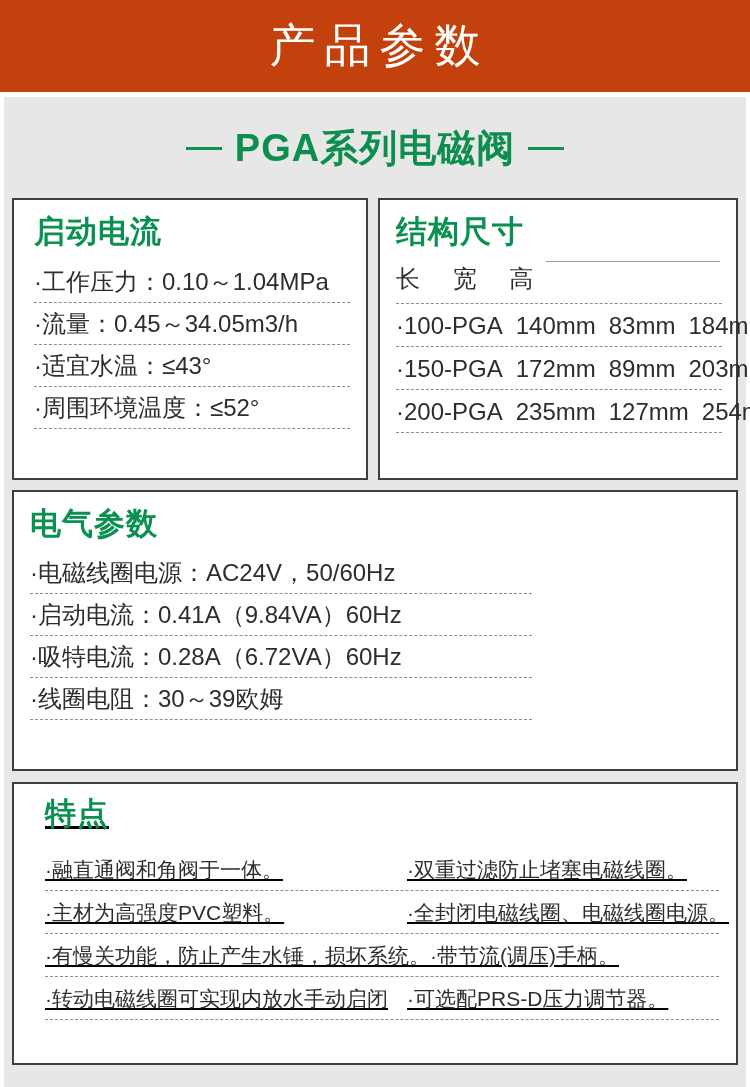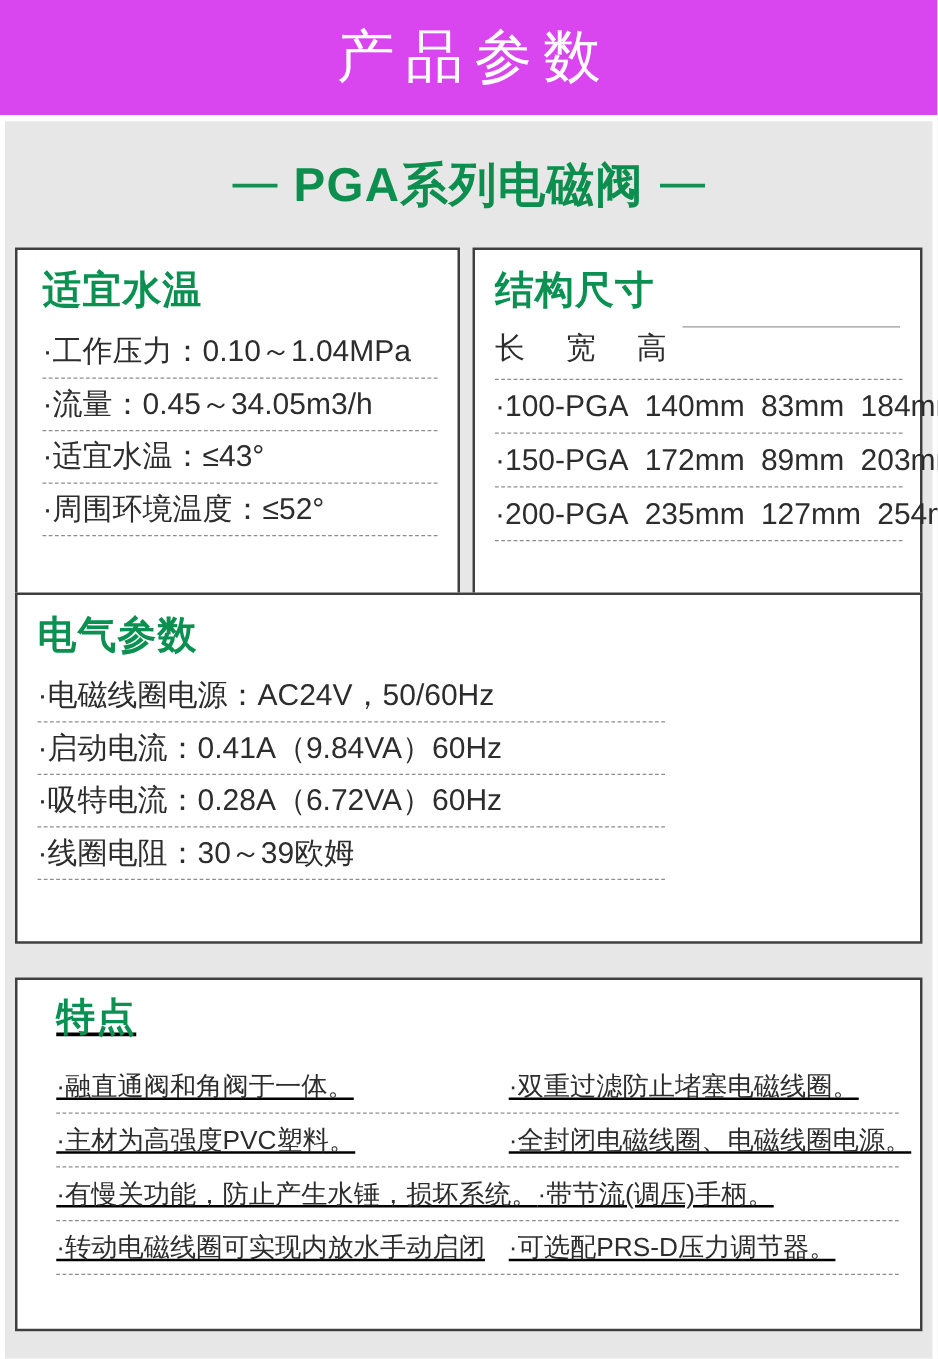--- a/index.html
+++ b/index.html
@@ -7,21 +7,21 @@
   body {
     width:750px; height:1087px; position:relative; overflow:hidden;
     font-family:"Liberation Sans","DejaVu Sans",sans-serif;
     -webkit-font-smoothing:antialiased;
   }
   .page { position:absolute; inset:0; }
 
   
   .band {
     position:absolute; left:0; top:0; width:750px; height:92px;
-    background:#d946ef; display:flex; align-items:center; justify-content:center;
+    background:#c2410c; display:flex; align-items:center; justify-content:center;
   }
   .band-title {
     color:#ffffff; font-size:46px; font-weight:500;
     letter-spacing:9px; padding-left:9px; white-space:nowrap;
   }
 
   
   .panel {
     position:absolute; left:4px; right:4px; top:97px; bottom:0;
     background:#e7e7e7;
@@ -63,21 +63,21 @@
   .dims-header { height:44px; display:flex; align-items:flex-start; }
   .dims-header .note {
     font-size:24px; color:#2d2d2d; letter-spacing:13px; line-height:36px; white-space:nowrap;
   }
   .dims-header .hline {
     flex:1; border-bottom:1px solid #9a9a9a; margin:0 2px 9px 0;
   }
   .dims-row { display:flex; align-items:center; gap:13px; }
 
   
-  #box-electrical { left:12px; top:474px; width:726px; height:281px; padding:14px 0 0 16px; }
+  #box-electrical { left:12px; top:490px; width:726px; height:281px; padding:14px 0 0 16px; }
   #box-electrical .rows { margin-top:10px; width:502px; }
   #box-electrical .row { height:42px; line-height:42px; }
 
   
   #box-features { left:12px; top:782px; width:726px; height:283px; padding:12px 17px 0 31px;text-decoration:underline; }
   #box-features .rows { margin-top:16px; }
   #box-features .row {
     height:43px; line-height:43px; font-size:21px; display:flex;
   }
   #box-features .row .col-left  { flex:0 0 362px; white-space:nowrap; overflow:visible; }
@@ -94,21 +94,21 @@
 
   <div class="panel"></div>
 
   <div class="subtitle">
     <span class="dash"></span>
     <span class="text">PGA系列电磁阀</span>
     <span class="dash"></span>
   </div>
 
   <div class="box" id="box-operating">
-    <div class="section-heading">适宜水温</div>
+    <div class="section-heading">启动电流</div>
     <div class="rows">
       <div class="row">·工作压力：0.10～1.04MPa</div>
       <div class="row">·流量：0.45～34.05m3/h</div>
       <div class="row">·适宜水温：≤43°</div>
       <div class="row">·周围环境温度：≤52°</div>
     </div>
   </div>
 
   <div class="box" id="box-structure">
     <div class="section-heading">结构尺寸</div>

